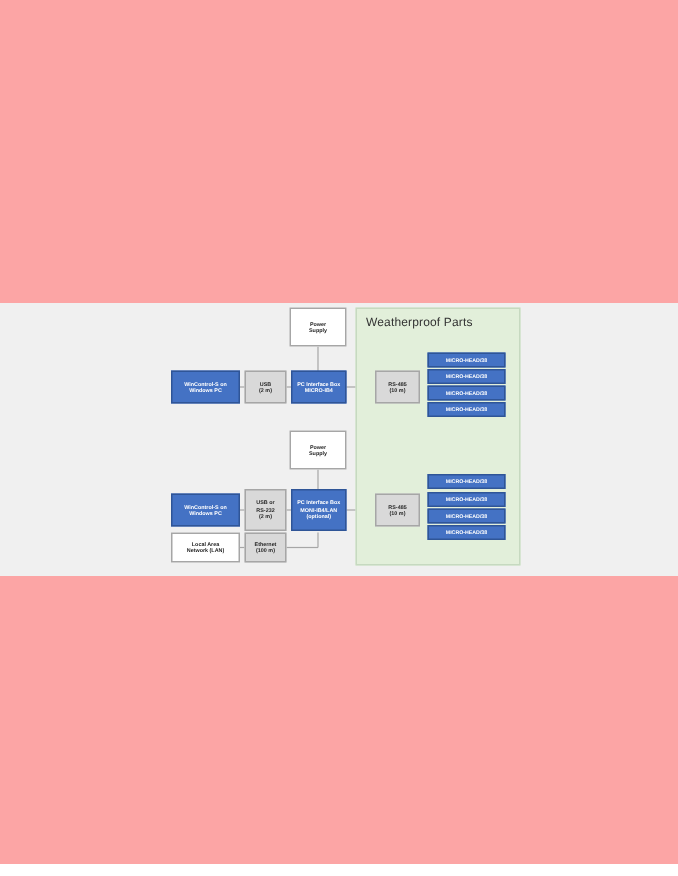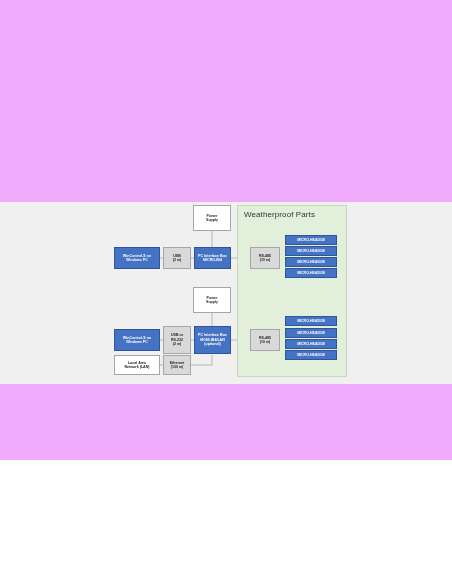--- a/index.html
+++ b/index.html
@@ -8,22 +8,22 @@
     background: #ffffff;
     width: 452px;
     height: 584px;
     overflow: hidden;
     font-family: "Liberation Sans", sans-serif;
   }
 
   #page {
     position: relative;
     width: 452px;
-    height: 460px;
-    background: #f0abfc;
+    height: 576px;
+    background: #fca5a5;
   }
 
   
   .band {
     position: absolute;
     left: 0;
     top: 202px;
     width: 452px;
     height: 182px;
     background: #f0f0f0;

